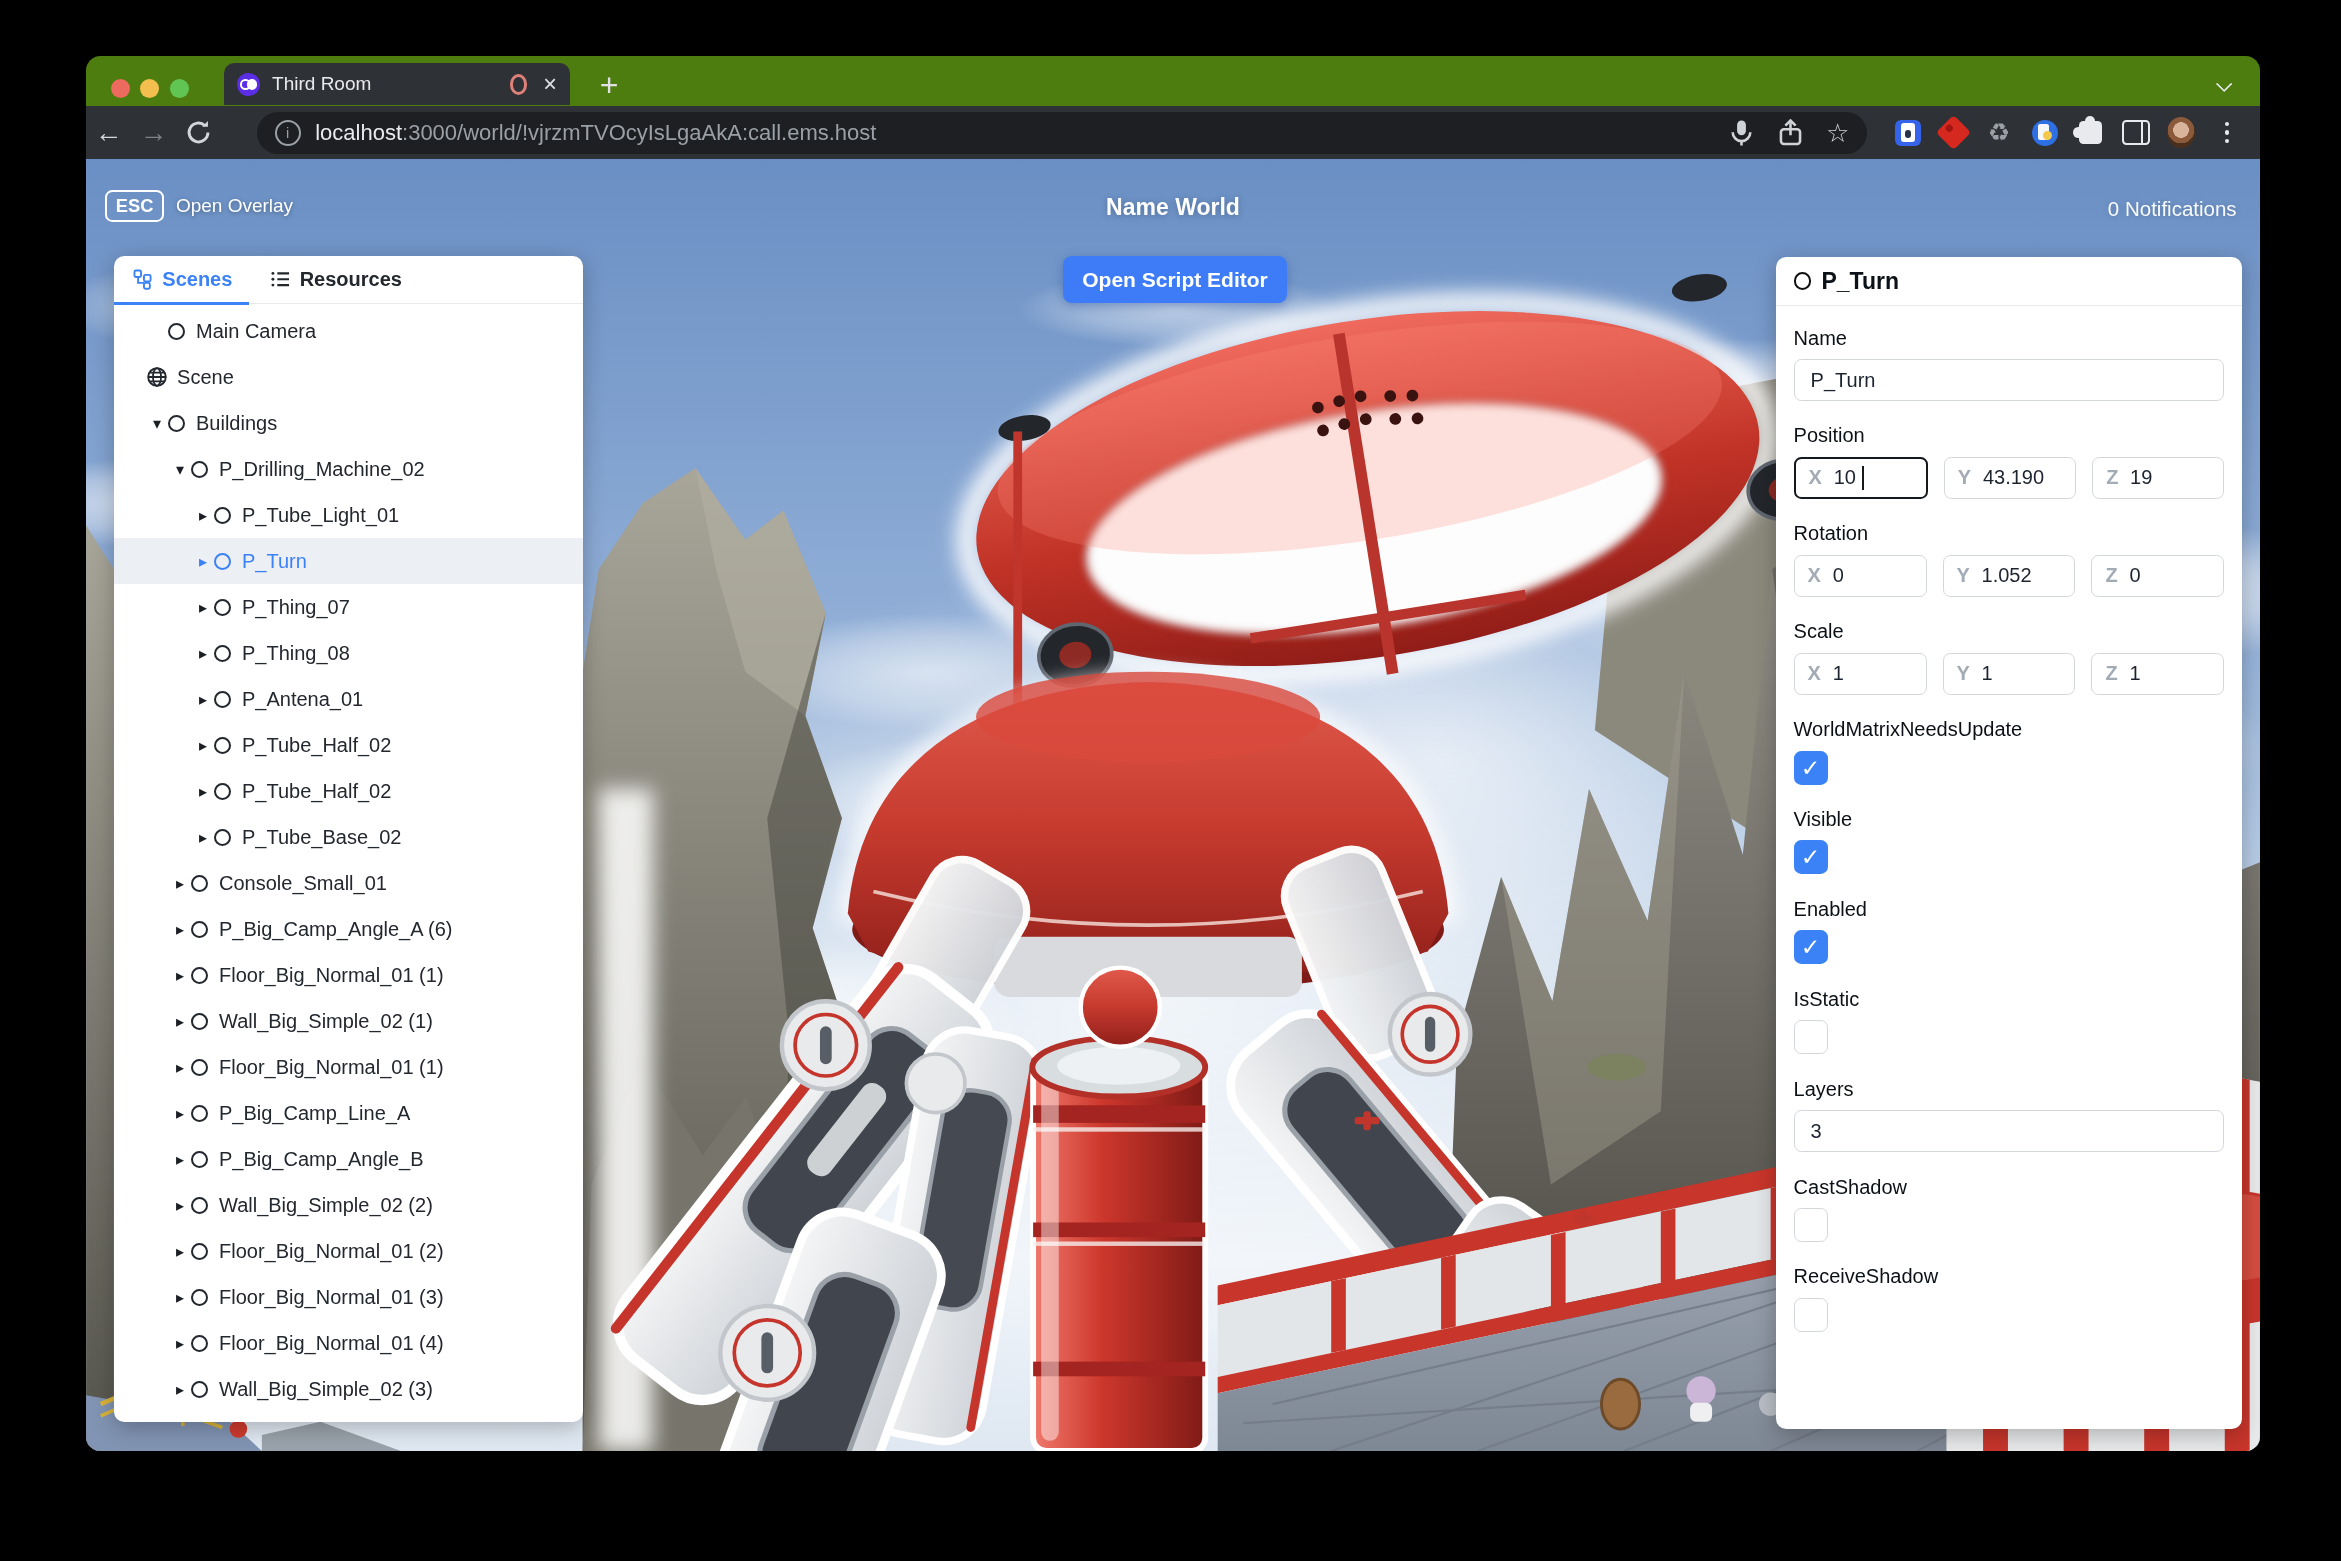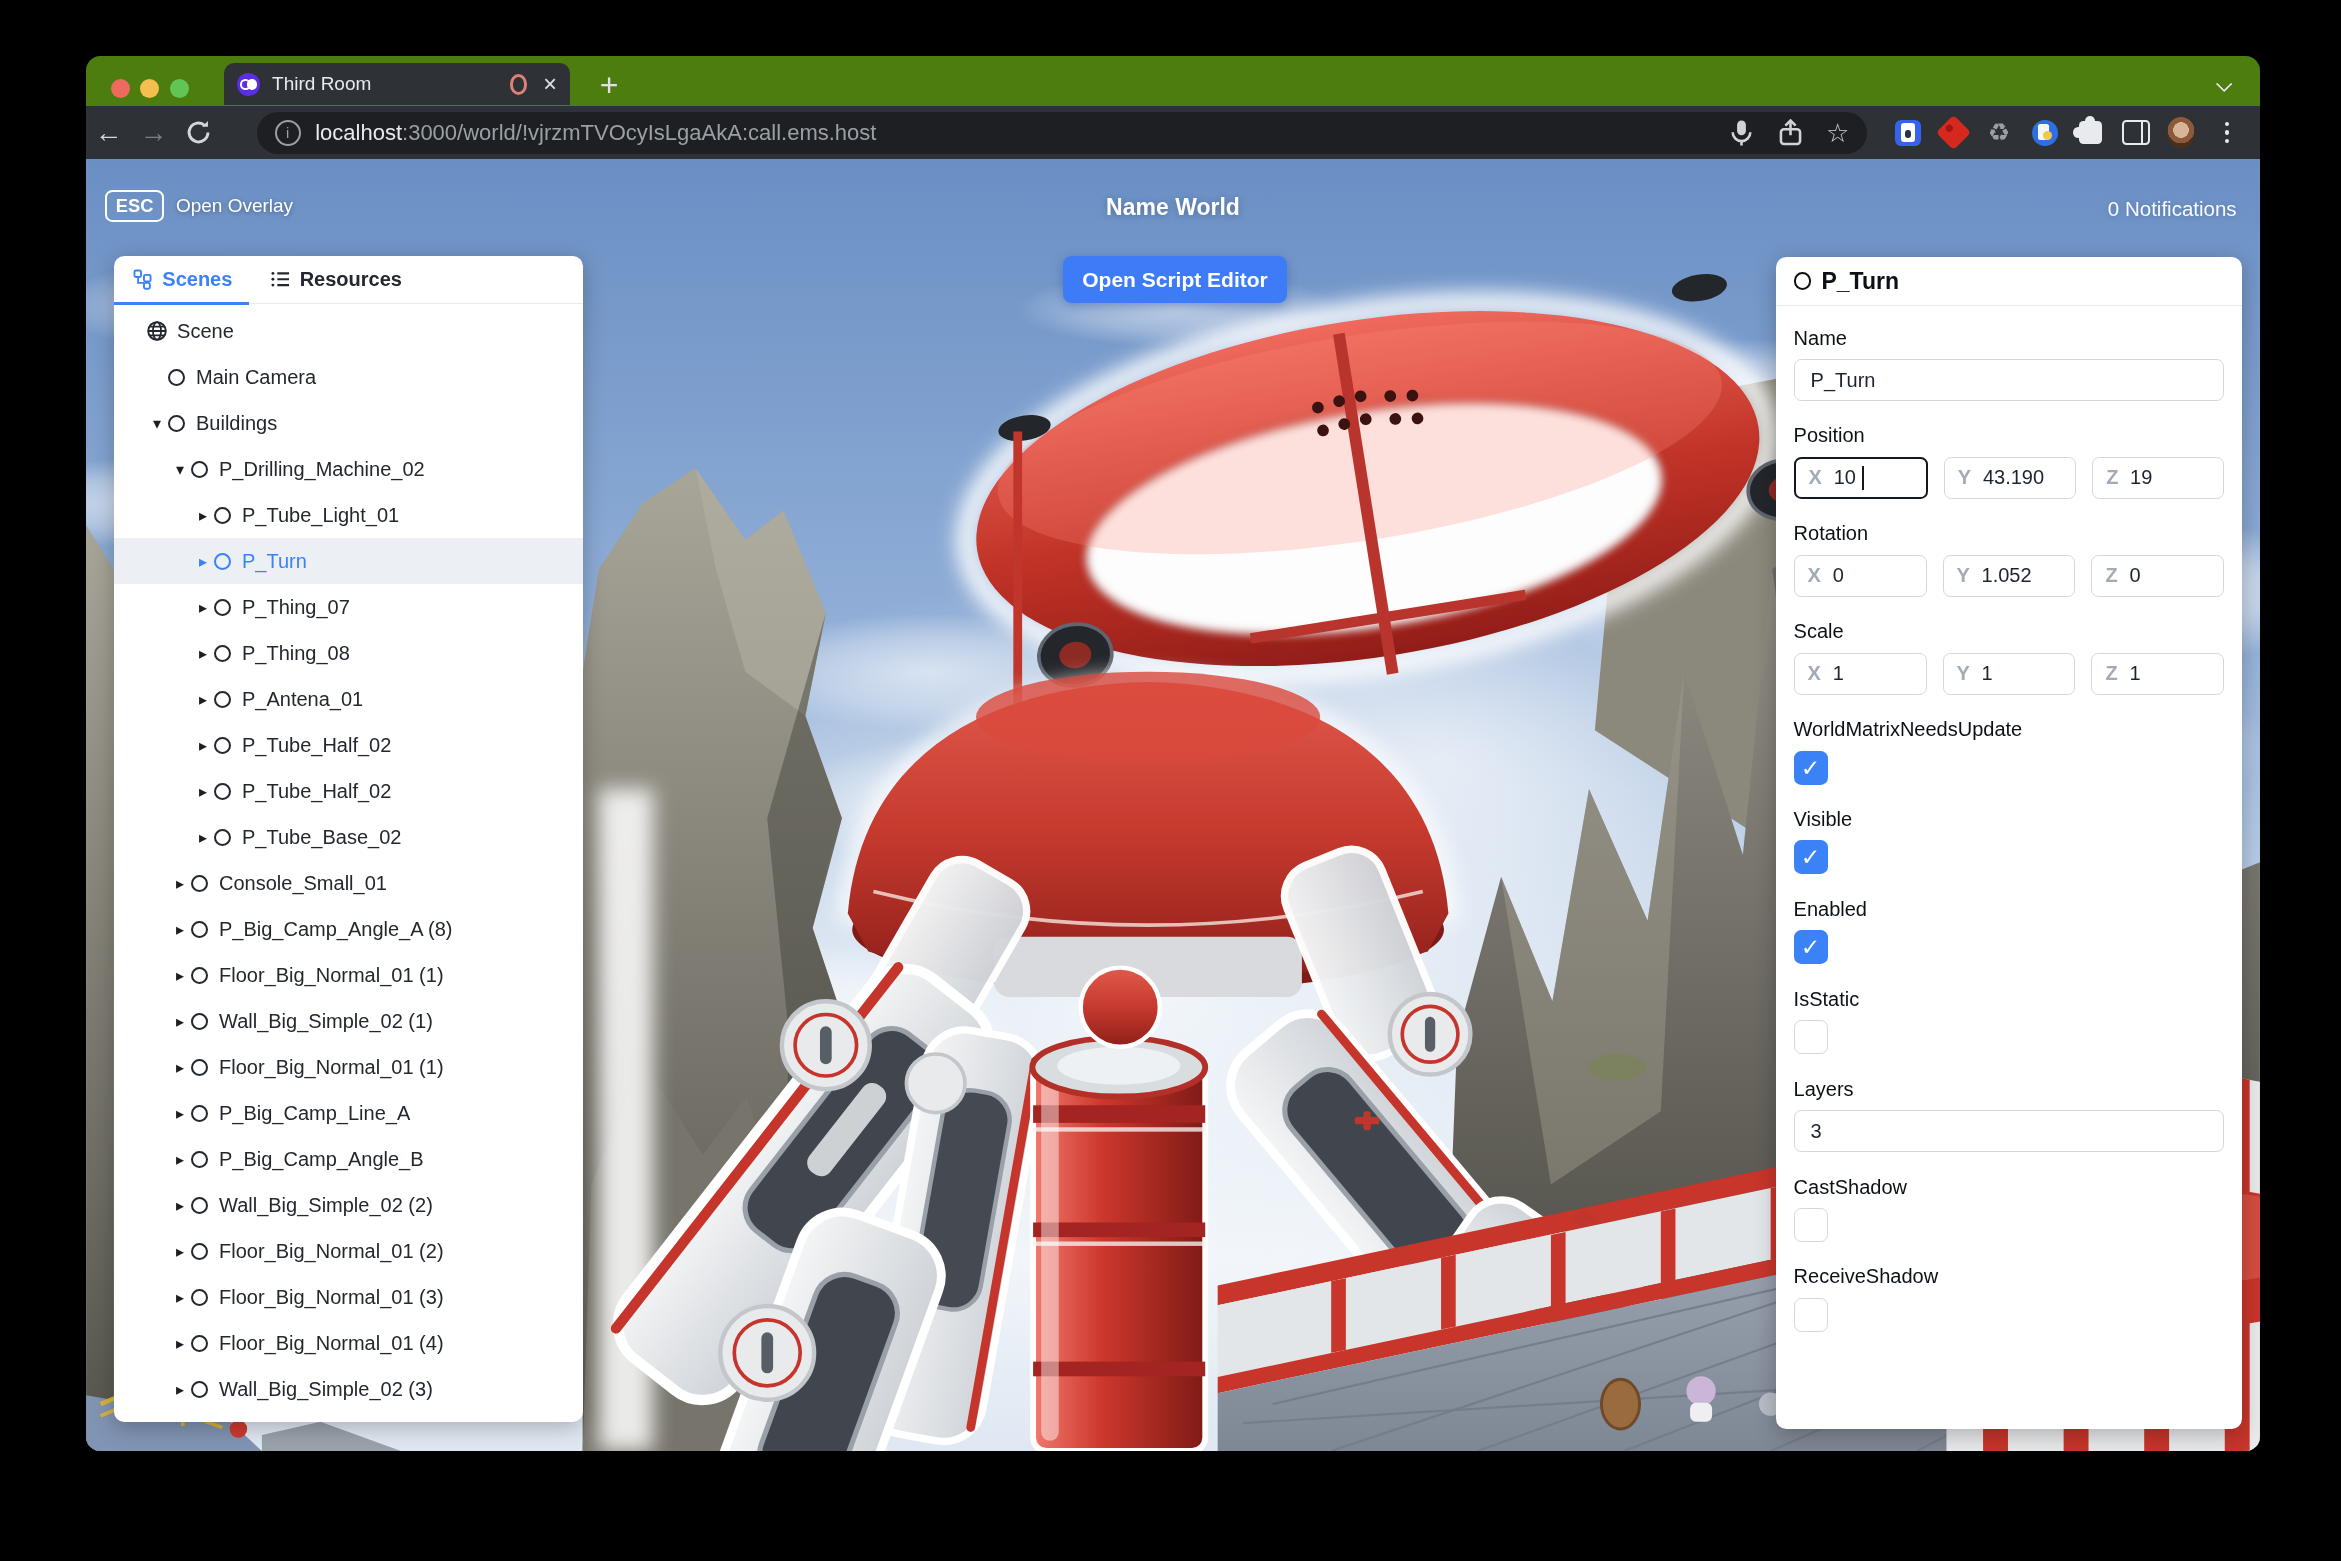--- a/index.html
+++ b/index.html
@@ -486,37 +486,37 @@
                 <circle cx="4" cy="22" r="2" fill="#23272e"></circle>
             <line x1="10" y1="6" x2="26" y2="6" stroke="#23272e" stroke-width="2.8"></line>
             <line x1="10" y1="14" x2="26" y2="14" stroke="#23272e" stroke-width="2.8"></line>
             <line x1="10" y1="22" x2="26" y2="22" stroke="#23272e" stroke-width="2.8"></line>
           </svg>
           <span>Resources</span>
         </div>
         <div class="ptab-underline"></div>
       </div>
       <div class="tree">
+        <div class="trow l1">
+              <span class="exp"></span>
+              <span class="tico"></span>
+              <span class="tlabel">Main Camera</span>
+            </div>
         <div class="trow l0">
           <span class="exp"></span>
           <svg class="gico" viewBox="0 0 30 30">
             <circle cx="15" cy="15" r="12" fill="none" stroke="#23272e" stroke-width="2.6"></circle>
             <ellipse cx="15" cy="15" rx="5.5" ry="12" fill="none" stroke="#23272e" stroke-width="2.4"></ellipse>
             <line x1="3" y1="15" x2="27" y2="15" stroke="#23272e" stroke-width="2.4"></line>
             <line x1="5" y1="9" x2="25" y2="9" stroke="#23272e" stroke-width="2.2"></line>
             <line x1="5" y1="21" x2="25" y2="21" stroke="#23272e" stroke-width="2.2"></line>
           </svg>
           <span class="tlabel">Scene</span>
         </div>
         <div class="trow l1">
-              <span class="exp"></span>
-              <span class="tico"></span>
-              <span class="tlabel">Main Camera</span>
-            </div>
-        <div class="trow l1">
               <span class="exp">▾</span>
               <span class="tico"></span>
               <span class="tlabel">Buildings</span>
             </div>
         <div class="trow l2">
               <span class="exp">▾</span>
               <span class="tico"></span>
               <span class="tlabel">P_Drilling_Machine_02</span>
             </div>
         <div class="trow l3">
@@ -560,21 +560,21 @@
               <span class="tlabel">P_Tube_Base_02</span>
             </div>
         <div class="trow l2">
               <span class="exp">▸</span>
               <span class="tico"></span>
               <span class="tlabel">Console_Small_01</span>
             </div>
         <div class="trow l2">
               <span class="exp">▸</span>
               <span class="tico"></span>
-              <span class="tlabel">P_Big_Camp_Angle_A (8)</span>
+              <span class="tlabel">P_Big_Camp_Angle_A (6)</span>
             </div>
         <div class="trow l2">
               <span class="exp">▸</span>
               <span class="tico"></span>
               <span class="tlabel">Floor_Big_Normal_01 (1)</span>
             </div>
         <div class="trow l2">
               <span class="exp">▸</span>
               <span class="tico"></span>
               <span class="tlabel">Wall_Big_Simple_02 (1)</span>

